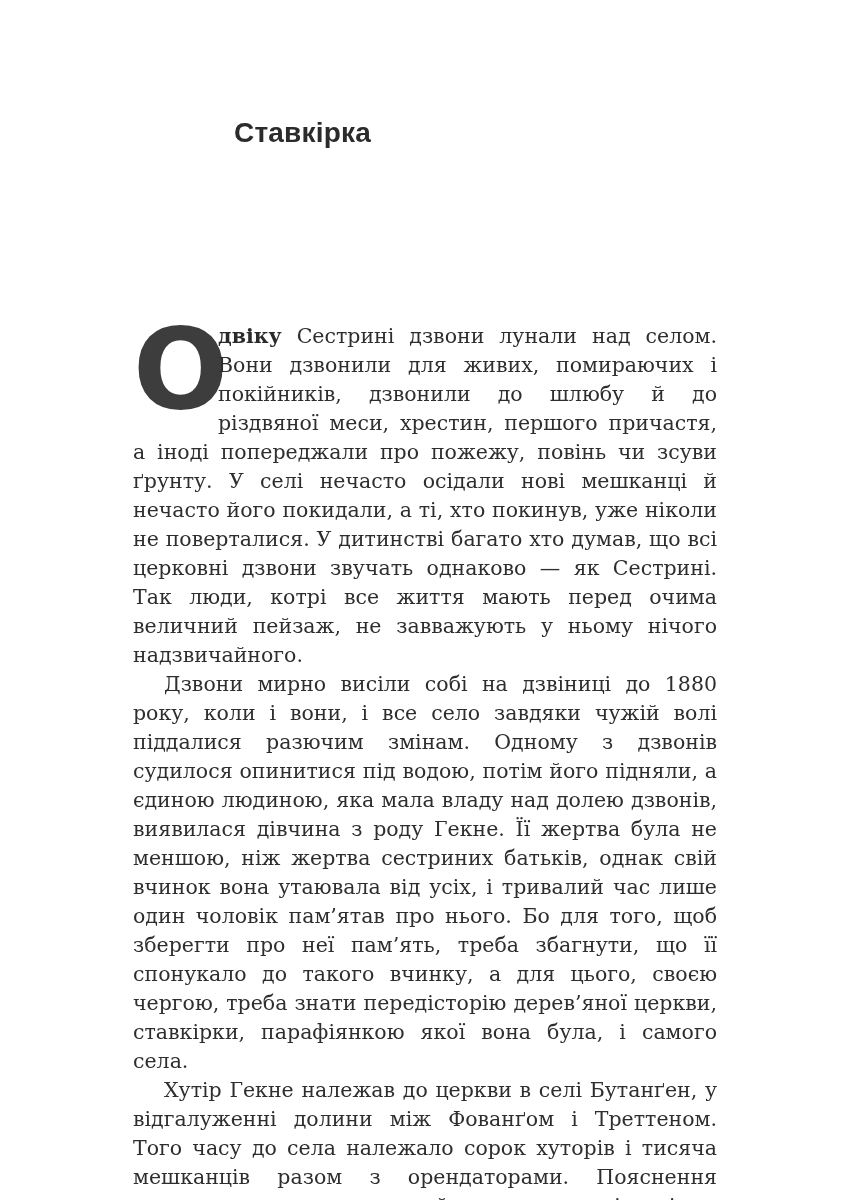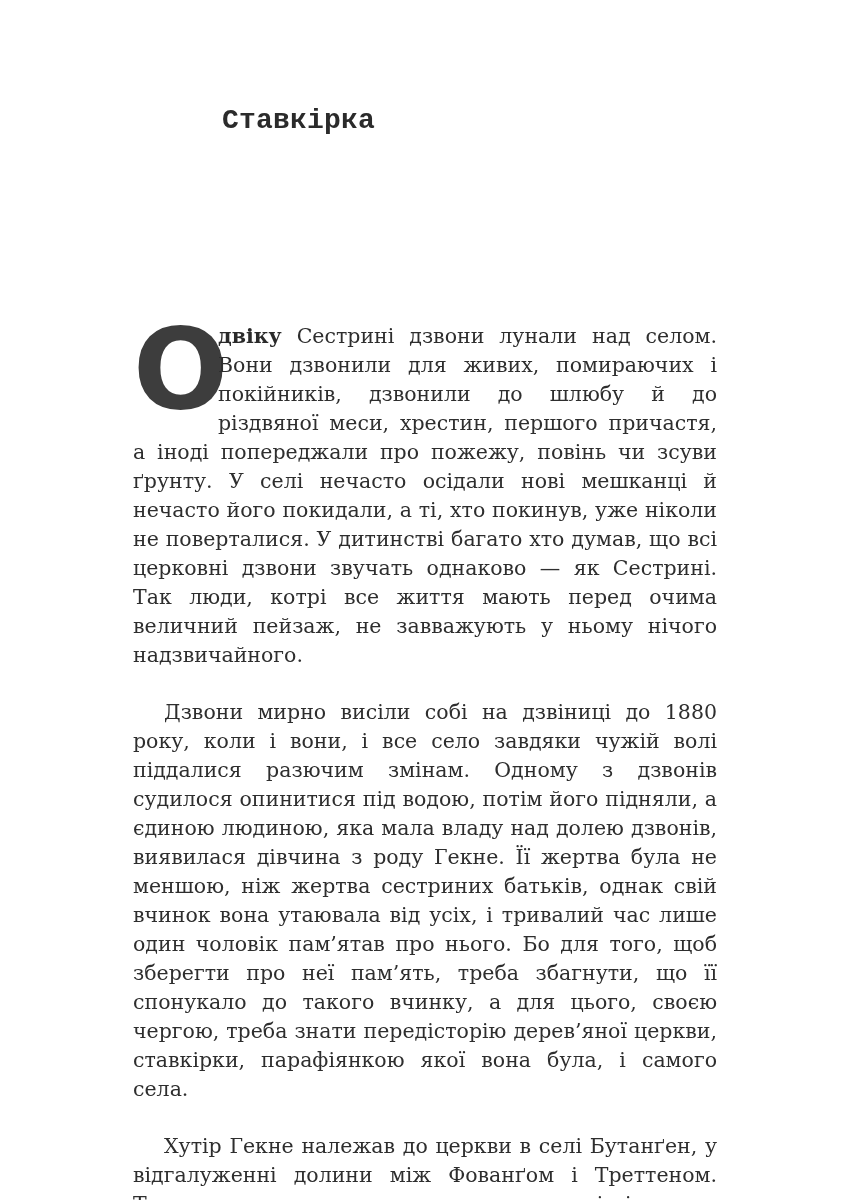--- a/index.html
+++ b/index.html
@@ -13,42 +13,41 @@
     height: 1200px;
     background: #ffffff;
     overflow: hidden;
     font-family: "DejaVu Serif", "Liberation Serif", serif;
     color: #2e2e2e;
   }
   .chapter-title {
     position: absolute;
     left: 218px;
     top: 101px;
-    margin: 4px;
-    font-family: Liberation Mono, monospace;
+    margin: 16px;
+    font-family: Liberation Sans, sans-serif;
     font-size: 28px;
     font-weight: 700;
     letter-spacing: 0.2px;
     color: #2b2b2b;
   }
   .text-block {
     position: absolute;
     left: 133px;
     top: 322px;
     width: 584px;
     font-size: 20.5px;
     line-height: 29px;
     text-align: justify;
   }
   .para {
     margin: 0;
   }
   .para.indent {
     text-indent: 31px;
-    margin-top: 28px;
   }
   .drop-cap {
     float: left;
     width: 76px;
     font-family: "DejaVu Sans", "Liberation Sans", sans-serif;
     font-size: 112px;
     line-height: 86px;
     font-weight: 700;
     color: #3d3d3d;
     margin: 4px 9px 0 0;

